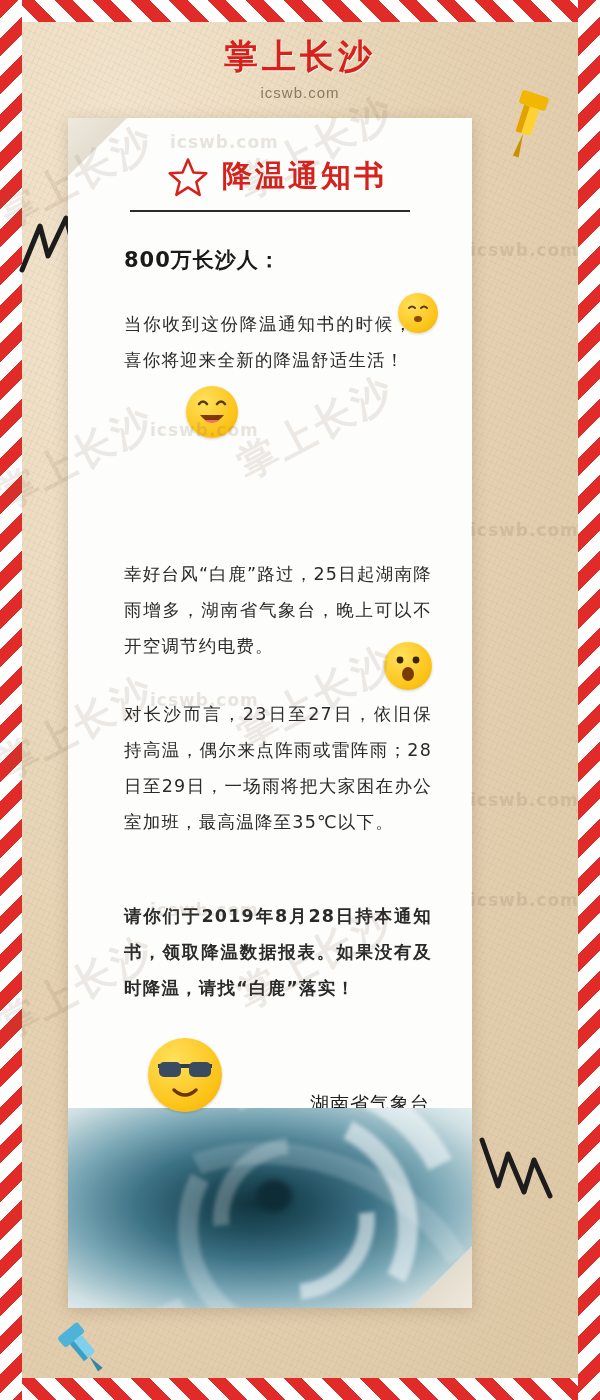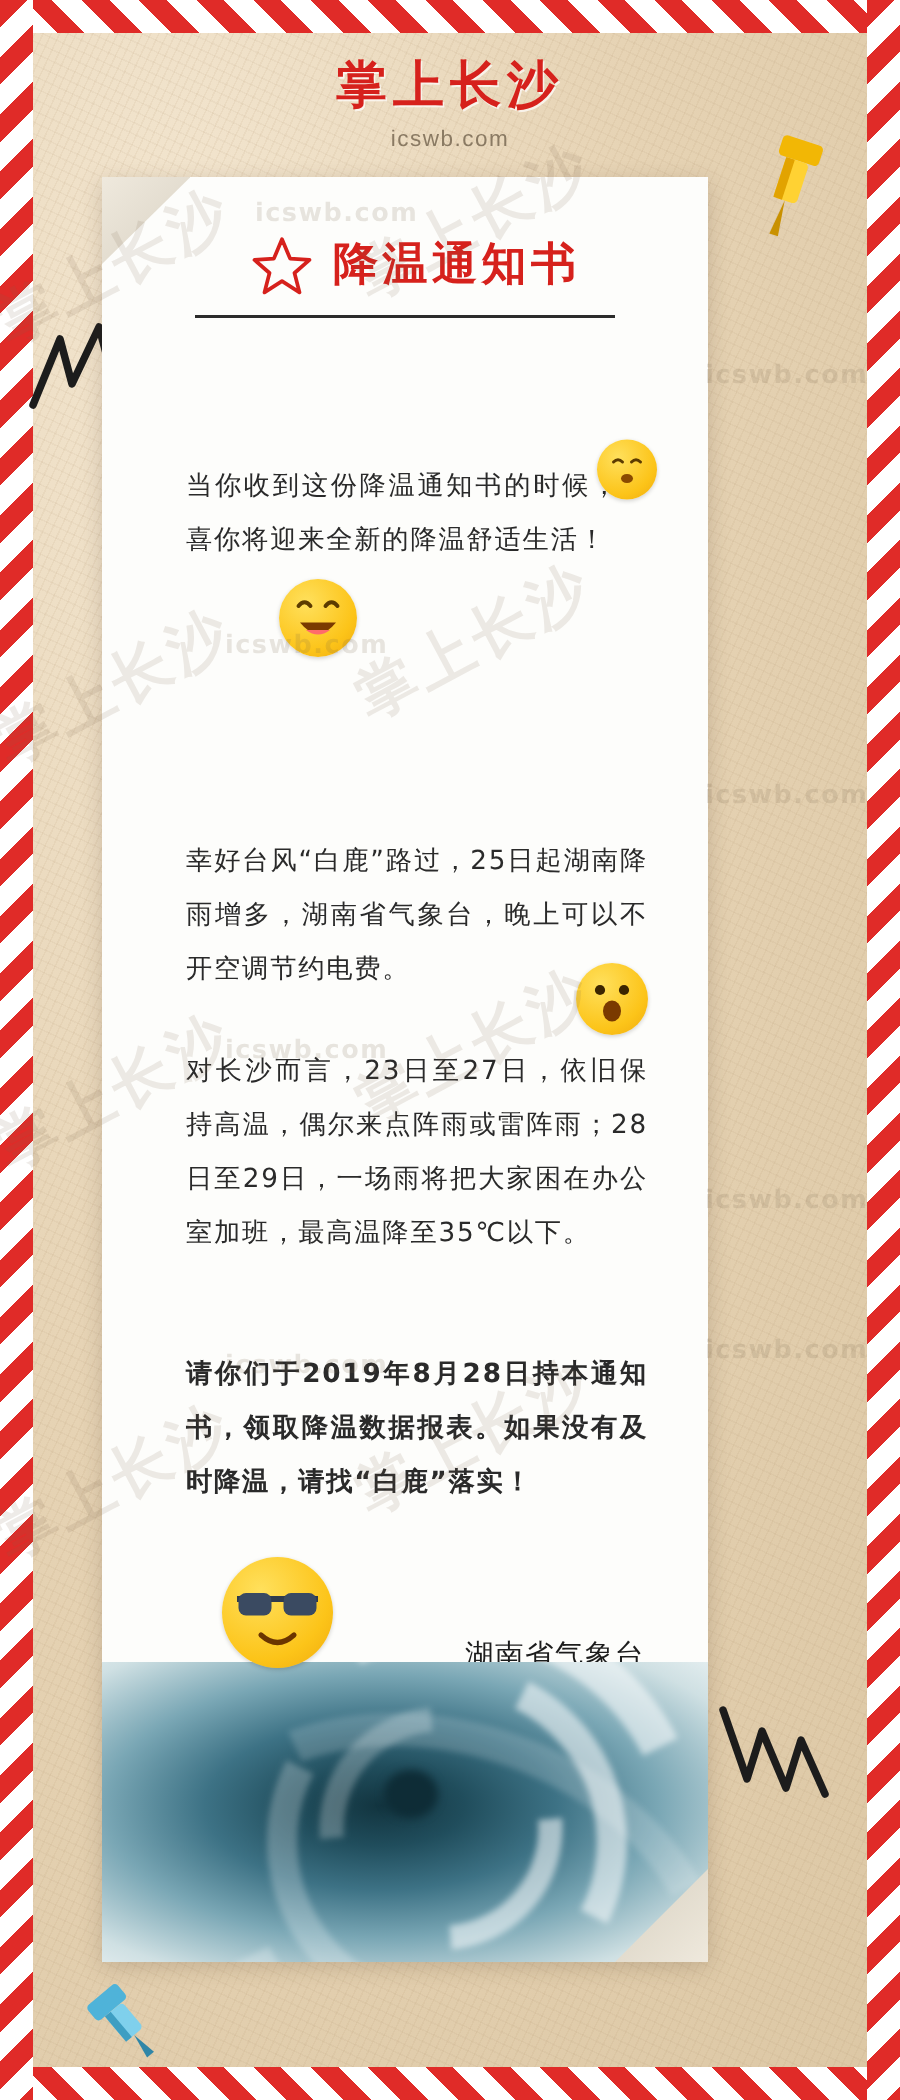--- a/index.html
+++ b/index.html
@@ -292,20 +292,21 @@
     <div class="note-inner">
 
       <div class="title-row">
         <svg class="star-icon" viewBox="0 0 48 48">
           <polygon points="24,3 30.5,18.5 46,19.5 34,30 38,45.5 24,36.5 10,45.5 14,30 2,19.5 17.5,18.5" fill="none" stroke="#d6211c" stroke-width="3" stroke-linejoin="round"></polygon>
         </svg>
         <div class="title-text">降温通知书</div>
       </div>
       <div class="title-rule"></div>
 
+      <div class="salutation">800万长沙人：</div>
 
       <div class="para p1">当你收到这份降温通知书的时候，恭喜你将迎来全新的降温舒适生活！</div>
       <div class="para p3">幸好台风“白鹿”路过，25日起湖南降雨增多，湖南省气象台，晚上可以不开空调节约电费。</div>
       <div class="para p4">对长沙而言，23日至27日，依旧保持高温，偶尔来点阵雨或雷阵雨；28日至29日，一场雨将把大家困在办公室加班，最高温降至35℃以下。</div>
       <div class="para p5">请你们于2019年8月28日持本通知书，领取降温数据报表。如果没有及时降温，请找“白鹿”落实！</div>
 
       <div class="signature">
         <div>湖南省气象台</div>
       </div>
 

